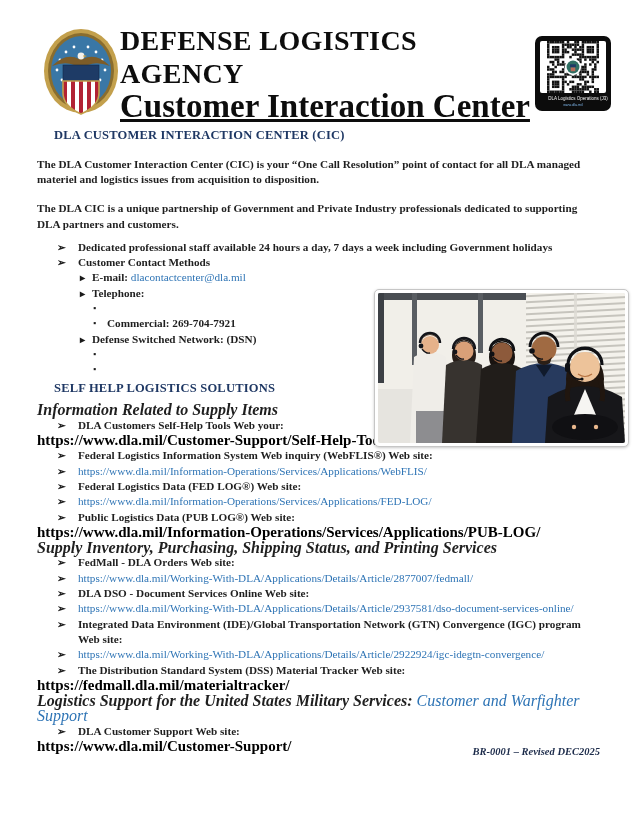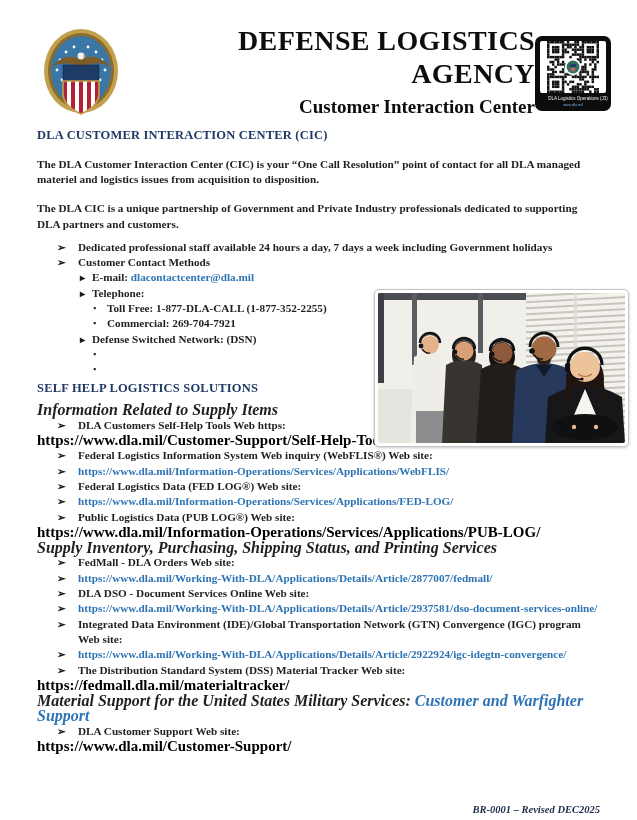--- a/index.html
+++ b/index.html
@@ -3,48 +3,48 @@
 <meta charset="utf-8">
 <style>
   html,body{margin:0;padding:0;background:#9a9a9a;}
   .page{
     position:relative;width:637px;height:820px;margin:0 auto;background:#ffffff;
     font-family:"Liberation Serif", serif;overflow:hidden;box-sizing:border-box;
   }
   
   .hdr{display:flex;align-items:center;padding:24px 26px 0 42px;height:98px;box-sizing:content-box;}
   .seal{flex:0 0 auto;}
-  .titles{flex:1 1 auto;text-align:right;color:var(--title,#0d0d0d);font-weight:bold;padding-right:0;}
+  .titles{flex:1 1 auto;text-align:left;color:var(--title,#0d0d0d);font-weight:bold;padding-right:0;}
   .t1{font-size:28px;line-height:33px;letter-spacing:.4px;}
-  .t2{font-size:19px;line-height:33px;}
+  .t2{font-size:33px;line-height:33px;text-decoration:underline;}
   .qr-card{flex:0 0 auto;width:76px;background:#0c0c0c;border-radius:7px;padding:5px 5px 3px;box-sizing:border-box;}
   .qr-box{display:block;width:66px;height:52px;background:#ffffff;border-radius:2px;}
   .qr-label{color:#f2f2f2;font-size:6px;line-height:7px;text-align:center;font-family:"Liberation Sans",sans-serif;margin-top:2px;transform:scale(.75);transform-origin:50% 50%;white-space:nowrap;}
   .qr-sub{color:#7ab0e2;font-size:6px;line-height:6px;text-align:center;font-family:"Liberation Sans",sans-serif;transform:scale(.62);transform-origin:50% 50%;white-space:nowrap;}
   
   .main{margin:6px 37px 0 37px;width:563px;}
-  .h2{color:var(--heading,#1F3864);font-weight:bold;font-size:12.5px;line-height:15px;margin:4px 0 6px;letter-spacing:.2px;}
+  .h2{color:var(--heading,#1F3864);font-weight:bold;font-size:12.5px;line-height:15px;margin:4px 17px 6px;letter-spacing:.2px;}
   .p{color:var(--body,#1f1f1f);font-weight:bold;font-size:11.2px;line-height:15.2px;margin:14px 0 8px;}
   .li{display:flex;color:var(--body,#1f1f1f);font-weight:bold;font-size:11.2px;line-height:15.3px;overflow-wrap:break-word;}
   .li .txt{flex:1 1 auto;min-width:0;}
   .bullet{flex:0 0 auto;color:#1a1a1a;}
   .lvl1{padding-left:20px}.lvl1 .bullet{width:21px;font-size:10.5px;}
   .lvl2{padding-left:43px}.lvl2 .bullet{width:12px;font-size:10px;}
   .lvl3{padding-left:56px}.lvl3 .bullet{width:14px;font-size:8.5px;}
   .mlink{font-weight:bold;font-size:15px;line-height:15.3px;overflow-wrap:break-word;}
   .ih{font-style:italic;font-weight:bold;font-size:16px;line-height:15.3px;color:var(--body,#1f1f1f);}
-  a.lnk{color:var(--link,#2E74B5);text-decoration:none;font-weight:bold;cursor:pointer;}
+  a.lnk{color:var(--link,#2E74B5);text-decoration:none;font-weight:normal;cursor:pointer;}
   .ih a.lnk{font-style:italic;}
   
   .photo{position:absolute;left:374px;top:289px;width:255px;height:158px;background:#ffffff;
     border:1px solid #c6c6c6;border-radius:5px;padding:3px;box-sizing:border-box;
     box-shadow:0 1px 3px rgba(0,0,0,.22);}
   .photo svg{display:block;border-radius:2px;}
   
-  .ftr{position:absolute;right:37px;top:804px;font-weight:bold;font-style:italic;font-size:10.5px;color:var(--footer,#1C2B4A);}
+  .ftr{position:absolute;right:37px;top:746px;font-weight:bold;font-style:italic;font-size:10.5px;color:var(--footer,#1C2B4A);}
 </style>
 </head>
 <body>
 
 <div class="page">
 
   <div class="hdr">
     <svg class="seal" width="78" height="94" viewBox="0 0 78 94" aria-hidden="true">
       <ellipse cx="39" cy="45" rx="37" ry="42" fill="#c3a04c"></ellipse>
       <ellipse cx="39" cy="45" rx="33" ry="38" fill="#8a6d2e"></ellipse>
@@ -364,41 +364,40 @@
       <div class="li li lvl2">
         <span class="bullet">▸</span>
         <span class="txt"><span>E-mail: </span><a href="#" class="lnk">dlacontactcenter@dla.mil</a></span>
       </div>
       <div class="li li lvl2">
         <span class="bullet">▸</span>
         <span class="txt">Telephone:</span>
       </div>
       <div class="li li lvl3">
         <span class="bullet">▪</span>
-        <span class="txt">Toll Free: 1-877-DLA-CALL (1-877-352-2255)</span>
       </div>
       <div class="li li lvl3">
         <span class="bullet">▪</span>
         <span class="txt">Commercial: 269-704-7921</span>
       </div>
       <div class="li li lvl2">
         <span class="bullet">▸</span>
         <span class="txt">Defense Switched Network: (DSN)</span>
       </div>
       <div class="li li lvl3">
         <span class="bullet">▪</span>
       </div>
       <div class="li li lvl3">
         <span class="bullet">▪</span>
       </div>
       <div class="h2">SELF HELP LOGISTICS SOLUTIONS</div>
       <div class="ih">Information Related to Supply Items</div>
       <div class="li li lvl1">
         <span class="bullet">➢</span>
-        <span class="txt">DLA Customers Self-Help Tools Web https:</span>
+        <span class="txt">DLA Customers Self-Help Tools Web your:</span>
       </div>
       <div class="mlink">https://www.dla.mil/Customer-Support/Self-Help-Tools/</div>
       <div class="li li lvl1">
         <span class="bullet">➢</span>
         <span class="txt">Federal Logistics Information System Web inquiry (WebFLIS®) Web site:</span>
       </div>
       <div class="li li lvl1">
         <span class="bullet">➢</span>
         <span class="txt"><a href="#" class="lnk">https://www.dla.mil/Information-Operations/Services/Applications/WebFLIS/</a></span>
       </div>
@@ -438,21 +437,21 @@
       </div>
       <div class="li li lvl1">
         <span class="bullet">➢</span>
         <span class="txt"><a href="#" class="lnk">https://www.dla.mil/Working-With-DLA/Applications/Details/Article/2922924/igc-idegtn-convergence/</a></span>
       </div>
       <div class="li li lvl1">
         <span class="bullet">➢</span>
         <span class="txt">The Distribution Standard System (DSS) Material Tracker Web site:</span>
       </div>
       <div class="mlink">https://fedmall.dla.mil/materialtracker/</div>
-      <div class="ih"><span>Material Support for the United States Military Services: </span><a href="#" class="lnk">Customer and Warfighter Support</a></div>
+      <div class="ih"><span>Logistics Support for the United States Military Services: </span><a href="#" class="lnk">Customer and Warfighter Support</a></div>
       <div class="li li lvl1">
         <span class="bullet">➢</span>
         <span class="txt">DLA Customer Support Web site:</span>
       </div>
       <div class="mlink">https://www.dla.mil/Customer-Support/</div>
     </div>
 
   <div class="photo">
     <svg width="247" height="150" viewBox="0 0 247 150" aria-hidden="true">
 

